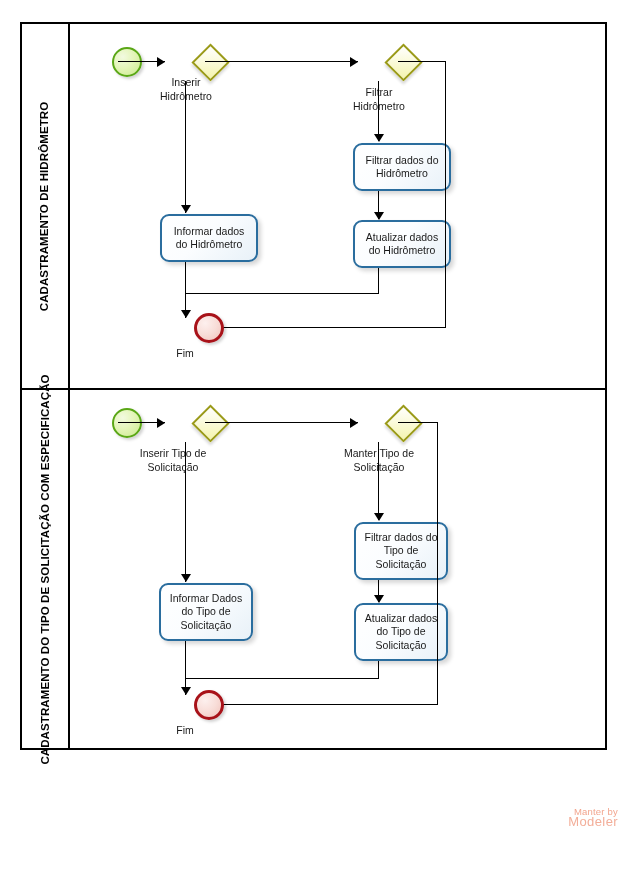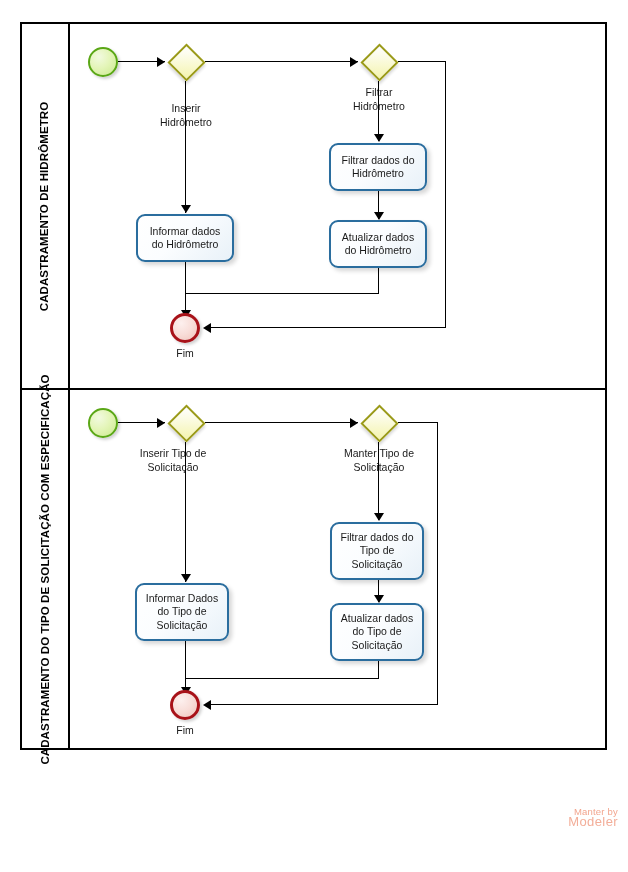--- a/index.html
+++ b/index.html
@@ -24,21 +24,21 @@
     display:flex;align-items:center;justify-content:center;
   }
   .lane-title{
     transform:rotate(-90deg);white-space:nowrap;
     font-size:11.5px;font-weight:bold;color:#000;
     letter-spacing:.1px;text-align:center;line-height:15px;
   }
   .lane-body{position:absolute;left:48px;top:0;right:0;bottom:0;}
 
   
-  .node{position:absolute;}
+  .node{position:absolute;margin-left:24px;}
 
   .ev{border-radius:50%;box-sizing:border-box;}
   .ev-start{
     width:30px;height:30px;border:2px solid #5aa716;
     background:radial-gradient(circle at 34% 30%, #f2fae0 0%, #e4f5b9 45%, #cbe98e 100%);
     box-shadow:2px 2px 3px rgba(0,0,0,.18);
   }
   .ev-end{
     width:30px;height:30px;border:3px solid #a81219;
     background:radial-gradient(circle at 34% 30%, #fdf0ee 0%, #f8ddd8 50%, #f0c3bb 100%);
@@ -98,21 +98,21 @@
       <div class="lane-body">
 
         <div class="node ev ev-start" style="left:18px;top:23px;"></div>
 
         <div class="flow h" style="left:48px;top:37px;width:47px;"></div>
         <div class="arw arw-r" style="left:87px;top:33px;"></div>
 
         <div class="node gw" style="left:97px;top:19px;">
             <i></i>
           </div>
-        <div class="lbl" style="left:66px;top:78px;width:100px;">Inserir
+        <div class="lbl" style="left:66px;top:52px;width:100px;">Inserir
 Hidrômetro</div>
 
         <div class="flow h" style="left:135px;top:37px;width:153px;"></div>
         <div class="arw arw-r" style="left:280px;top:33px;"></div>
 
         <div class="node gw" style="left:290px;top:19px;">
             <i></i>
           </div>
         <div class="lbl" style="left:259px;top:62px;width:100px;">Filtrar
 Hidrômetro</div>

